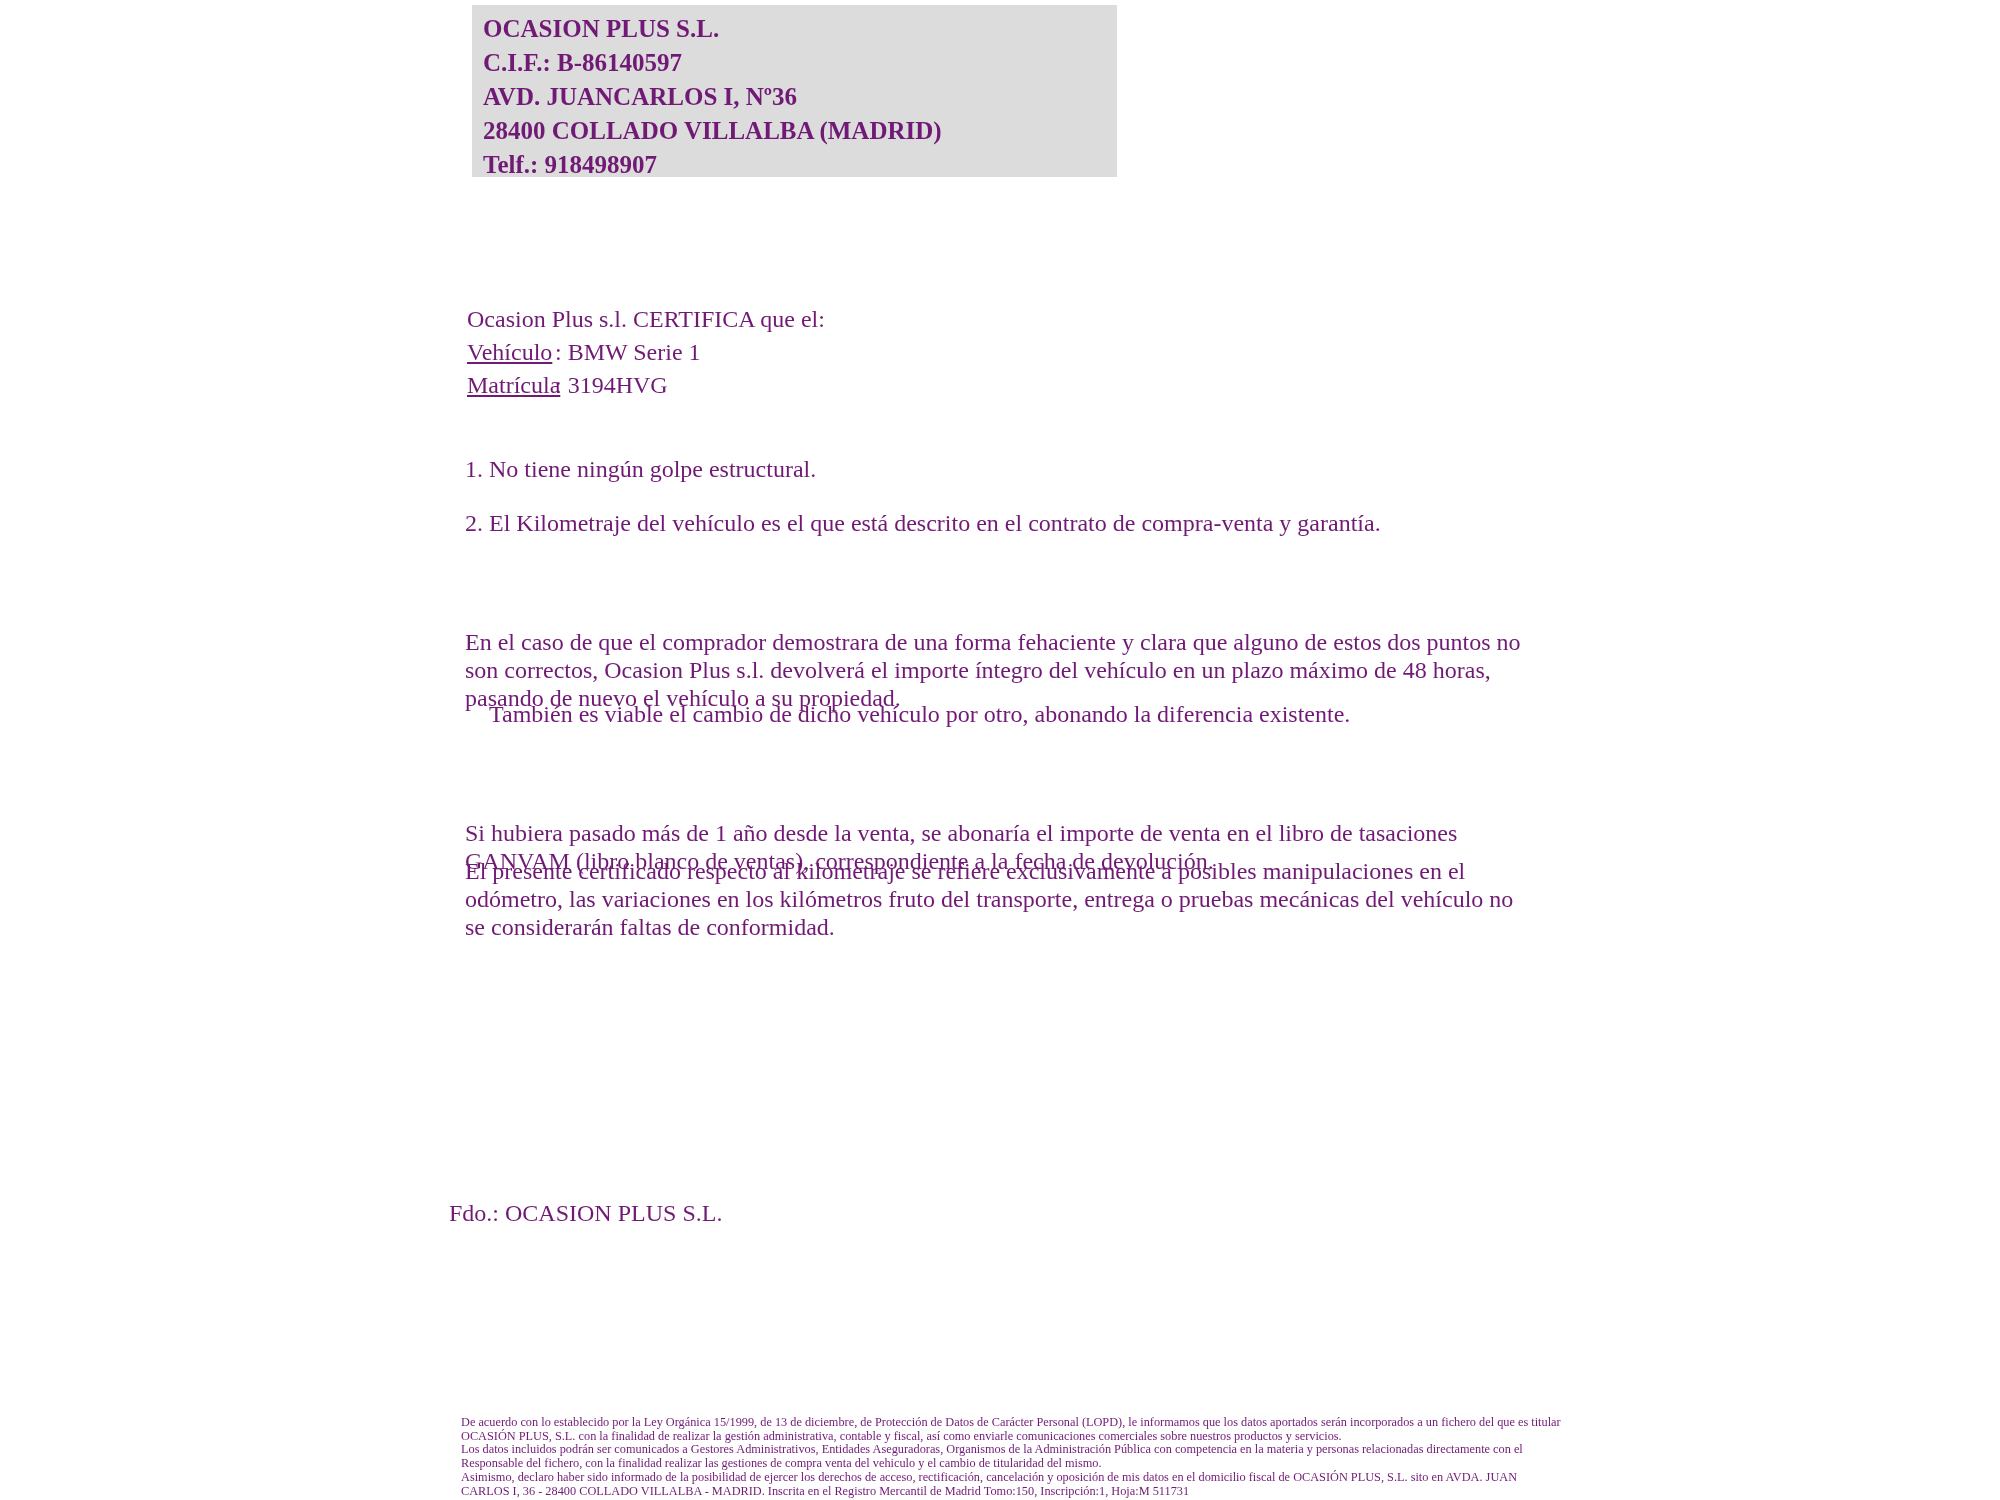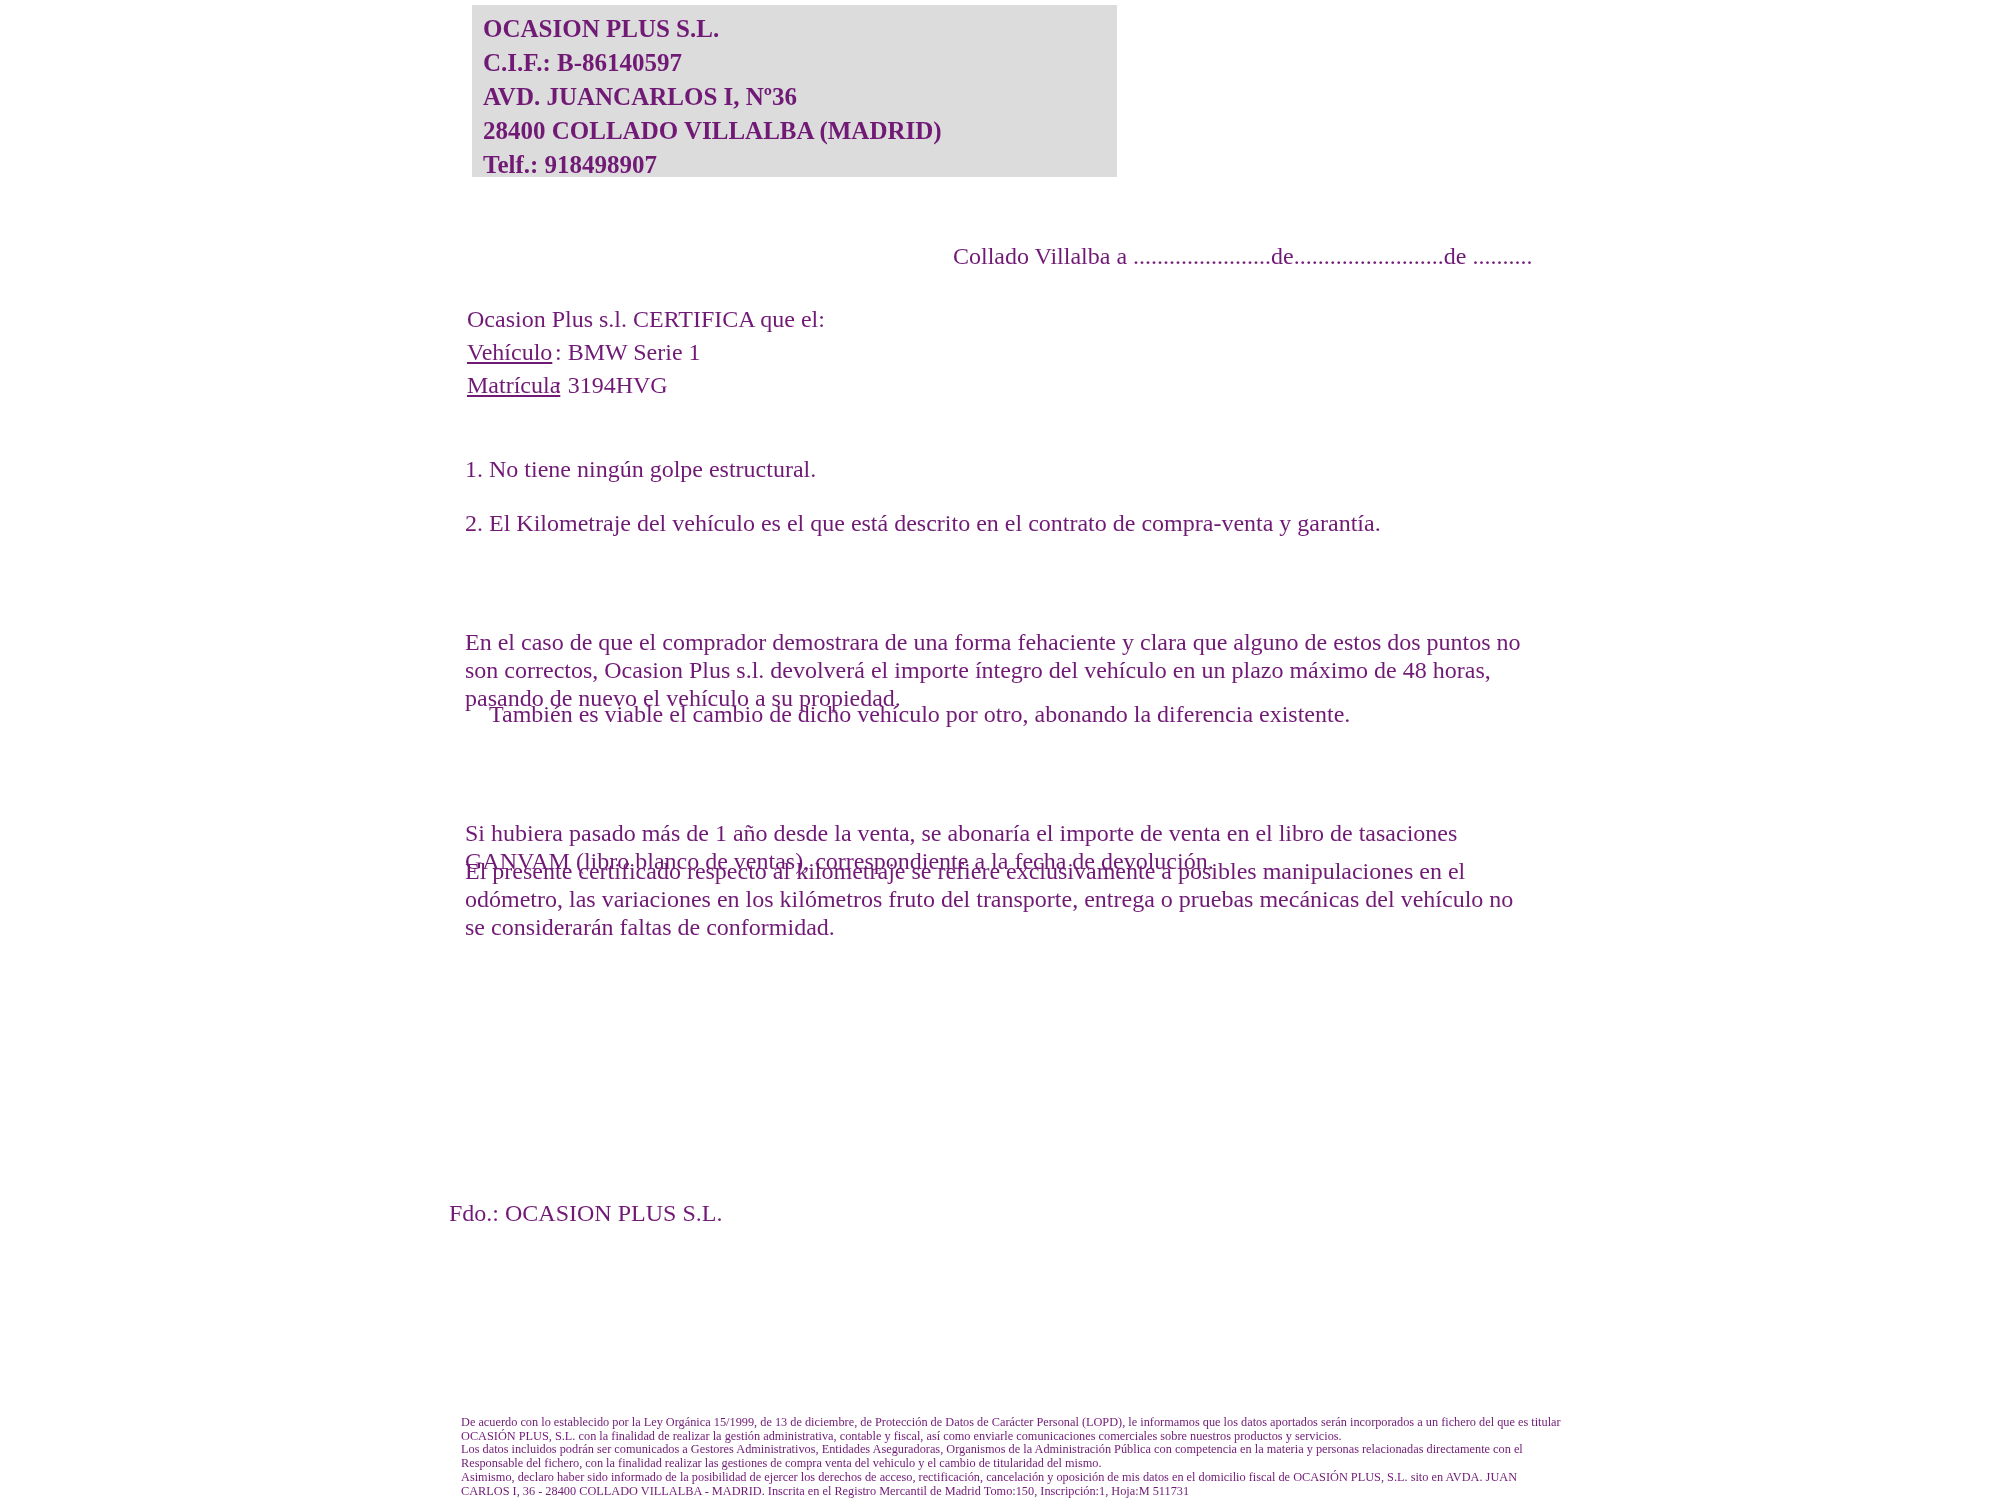--- a/index.html
+++ b/index.html
@@ -87,21 +87,20 @@
 <div class="page">
 
   <div class="header-box" style="background: rgb(220, 220, 220);">
     <div class="header-line">OCASION PLUS S.L.</div>
     <div class="header-line">C.I.F.: B-86140597</div>
     <div class="header-line">AVD. JUANCARLOS I, Nº36</div>
     <div class="header-line">28400 COLLADO VILLALBA (MADRID)</div>
     <div class="header-line">Telf.: 918498907</div>
   </div>
 
-  <div class="date-line">Collado Villalba a .......................de.........................de ..........</div>
 
   <div class="cert-block">
     <div class="cert-intro">Ocasion Plus s.l. CERTIFICA que el:</div>
     <div class="cert-row">
       <span class="row-label"><u>Vehículo</u></span><span>: BMW Serie 1</span>
     </div>
     <div class="cert-row">
       <span class="row-label"><u>Matrícula</u></span><span>: 3194HVG</span>
     </div>
   </div>

